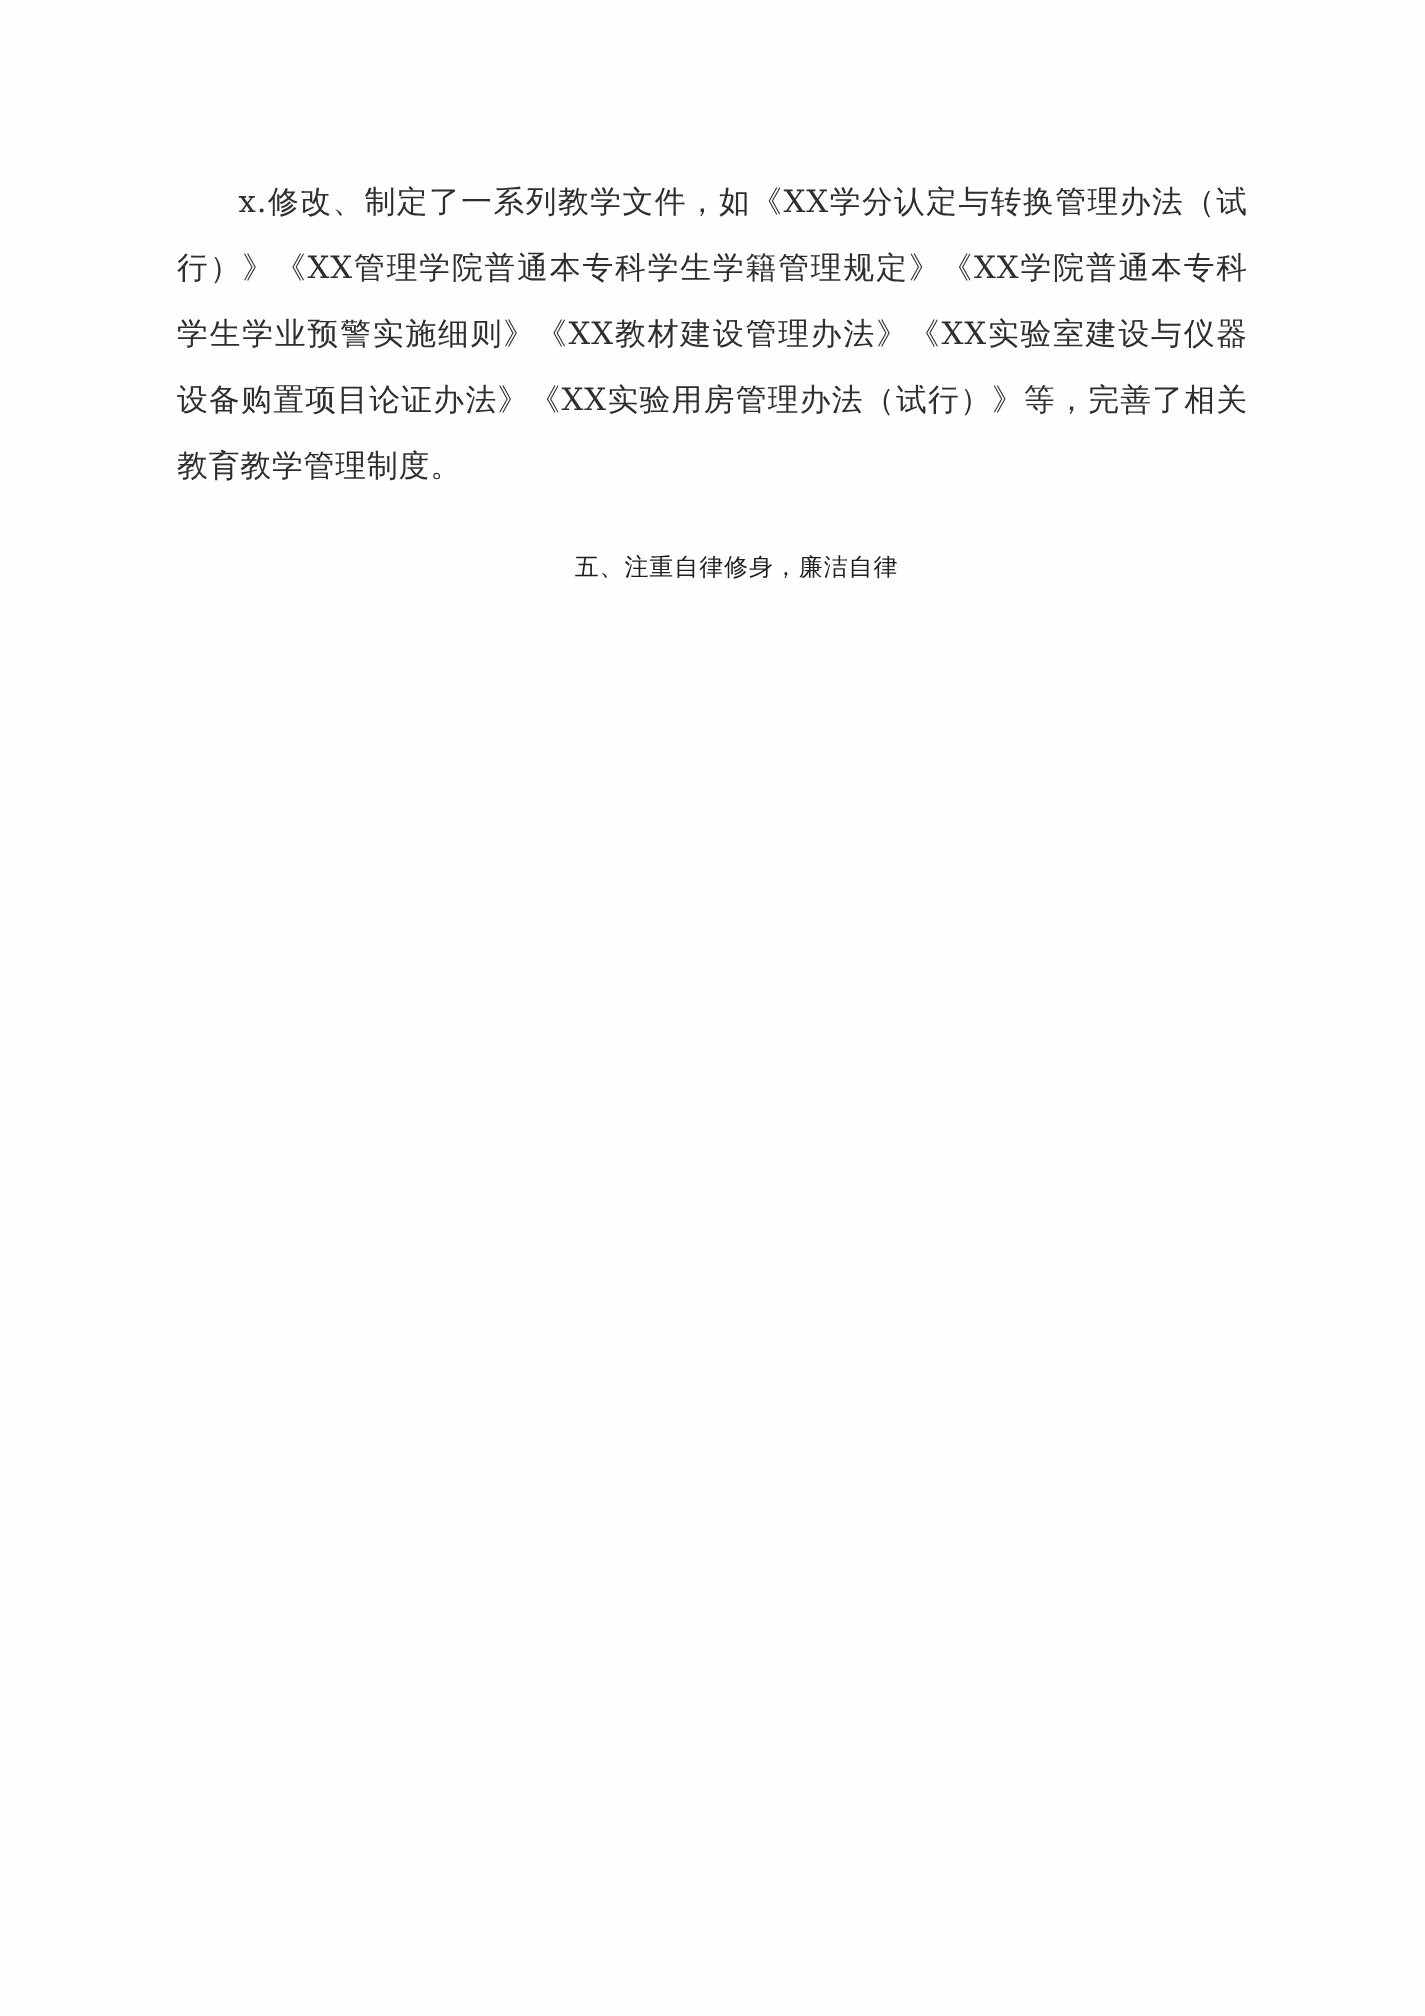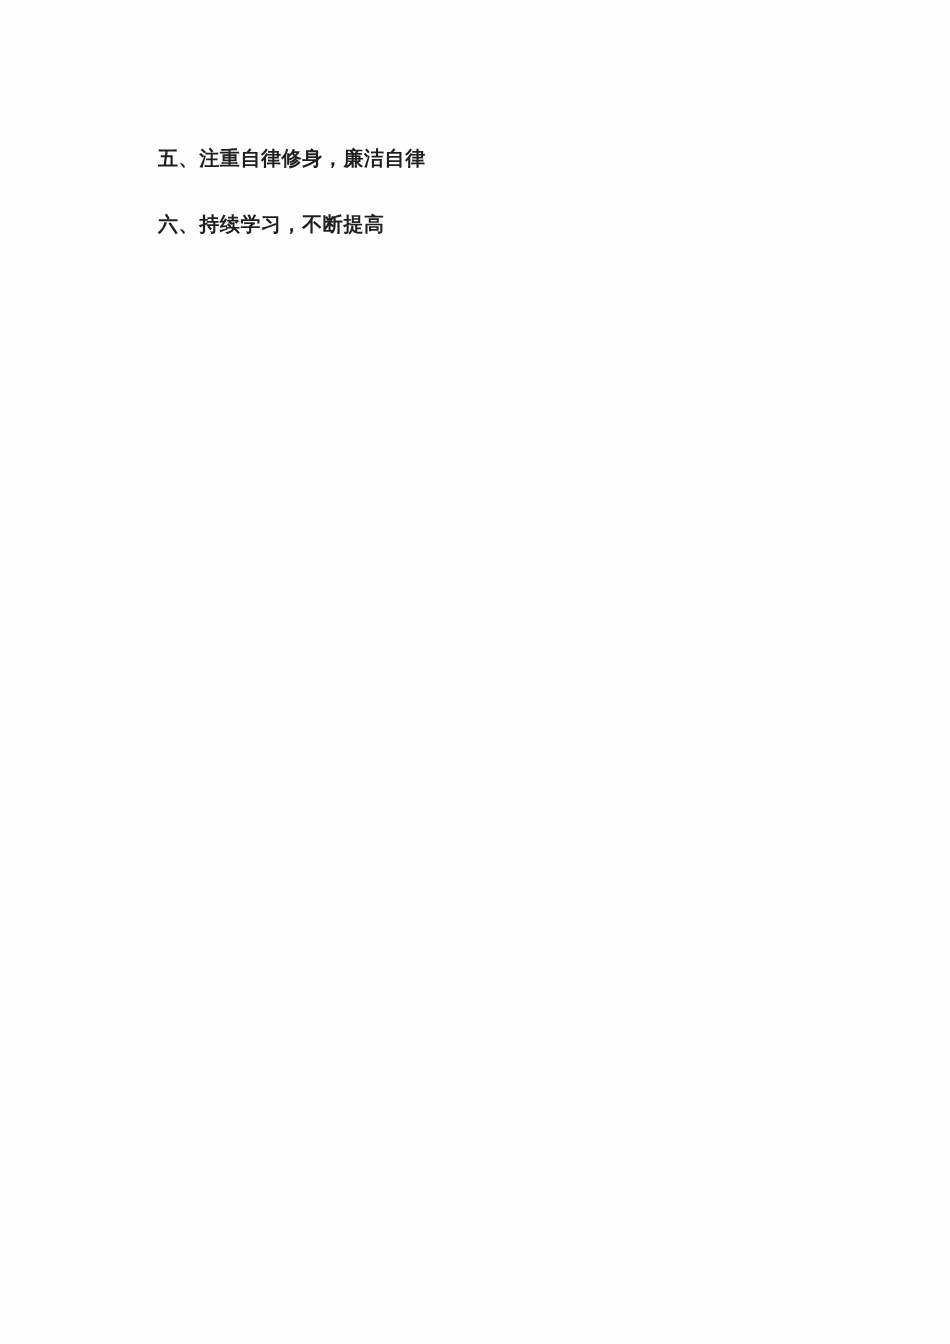--- a/index.html
+++ b/index.html
@@ -30,37 +30,38 @@
     line-height: 44px;
     text-align: justify;
     text-justify: inter-ideograph;
     text-indent: 2em;
     letter-spacing: 0.6px;
     color: #2e2e2e;
     font-family: "DejaVu Serif", "Liberation Serif", serif;
   }
   p.heading {
     margin: 26px 0 18px 0;
-    font-size: 20px;
+    font-size: 16px;
     line-height: 40px;
     text-indent: 2em;
-    font-weight: bold;
+    font-weight: normal;
     letter-spacing: 0.6px;
     color: #1f1f1f;
     font-family: "DejaVu Sans", "Liberation Sans", sans-serif;
+    text-align: center;
   }
 </style>
 </head>
 <body>
 
 <div class="page">
   <div class="doc-body">
 
+    <p class="para">x.修改、制定了一系列教学文件，如《XX学分认定与转换管理办法（试行）》《XX管理学院普通本专科学生学籍管理规定》《XX学院普通本专科学生学业预警实施细则》《XX教材建设管理办法》《XX实验室建设与仪器设备购置项目论证办法》《XX实验用房管理办法（试行）》等，完善了相关教育教学管理制度。</p>
 
 
     <p class="heading">五、注重自律修身，廉洁自律</p>
 
 
-    <p class="heading">六、持续学习，不断提高</p>
 
 
   </div>
 </div>
 
 </body></html>

